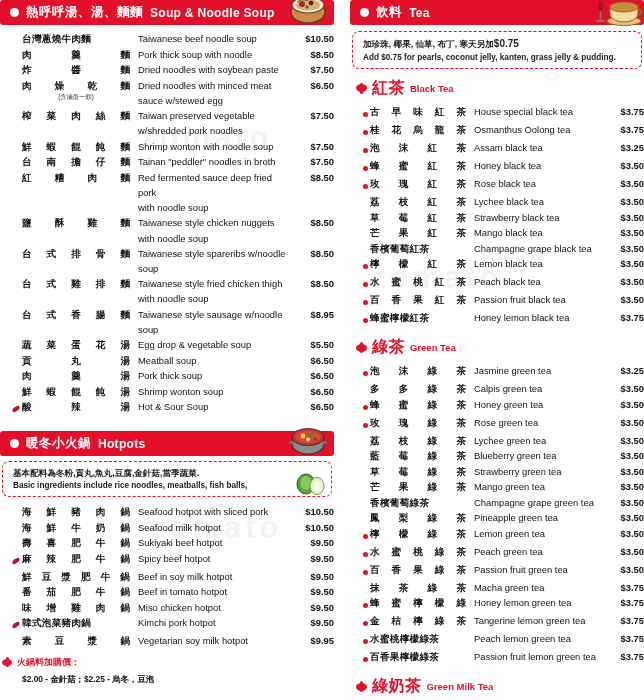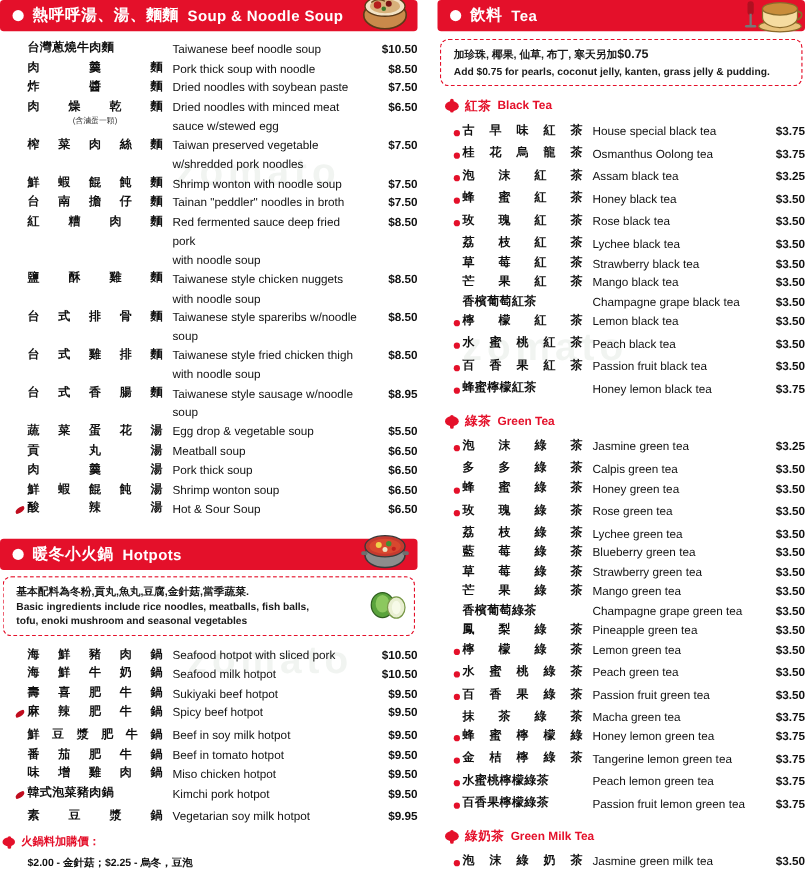--- a/index.html
+++ b/index.html
@@ -94,21 +94,21 @@
     width:11px;height:11px;flex:none;margin-right:5px;position:relative;
   }
   .subhead .ico:before{
     content:"";position:absolute;left:0;top:1.5px;width:11px;height:8px;
     background:#e4102a;border-radius:50%;
   }
   .subhead .ico:after{
     content:"";position:absolute;left:4px;top:0;width:3px;height:11px;
     background:#e4102a;border-radius:2px;
   }
-  .subhead .zh{font-size:10px;color:#e4102a;font-weight:bold;letter-spacing:.5px;}
+  .subhead .zh{font-size:16px;color:#e4102a;font-weight:bold;letter-spacing:.5px;}
   .subhead .en{font-size:9.5px;color:#e4102a;font-weight:bold;margin-left:5px;}
 
   
   .addon-head{display:flex;align-items:center;margin:7px 0 3px 2px;}
   .addon-head .ico{width:10px;height:10px;flex:none;margin-right:5px;position:relative;}
   .addon-head .ico:before{
     content:"";position:absolute;left:0;top:1.5px;width:10px;height:7px;
     background:#e4102a;border-radius:50%;
   }
   .addon-head .ico:after{
@@ -455,21 +455,20 @@
         <circle cx="24" cy="18.5" r="2" fill="#efe3c0"></circle>
         <circle cx="31" cy="18" r="1.7" fill="#c22020"></circle>
         <rect x="5" y="20" width="5" height="3" rx="1.2" fill="#6e6e6e"></rect>
         <rect x="38" y="20" width="5" height="3" rx="1.2" fill="#6e6e6e"></rect>
       </svg>
     </div>
 
     <div class="note">
       <div class="zh">基本配料為冬粉,貢丸,魚丸,豆腐,金針菇,當季蔬菜.</div>
       <div class="en">Basic ingredients include rice noodles, meatballs, fish balls,</div>
-      <div class="en">tofu, enoki mushroom and seasonal vegetables</div>
       <svg class="note-art" viewBox="0 0 30 26">
         <ellipse cx="11" cy="14" rx="9" ry="10" fill="#5aa33c" stroke="#2e5e1f" stroke-width="1"></ellipse>
         <ellipse cx="11" cy="13" rx="5.5" ry="7" fill="#8cc85f"></ellipse>
         <ellipse cx="22" cy="16" rx="7" ry="8.5" fill="#e9efd2" stroke="#7a9a4a" stroke-width="1"></ellipse>
         <ellipse cx="22" cy="16" rx="3.5" ry="5.5" fill="#f7fae8"></ellipse>
       </svg>
     </div>
 
     <table class="items" style="margin-left:8px;width:326px;">
       <tbody id="hotpot-rows">

